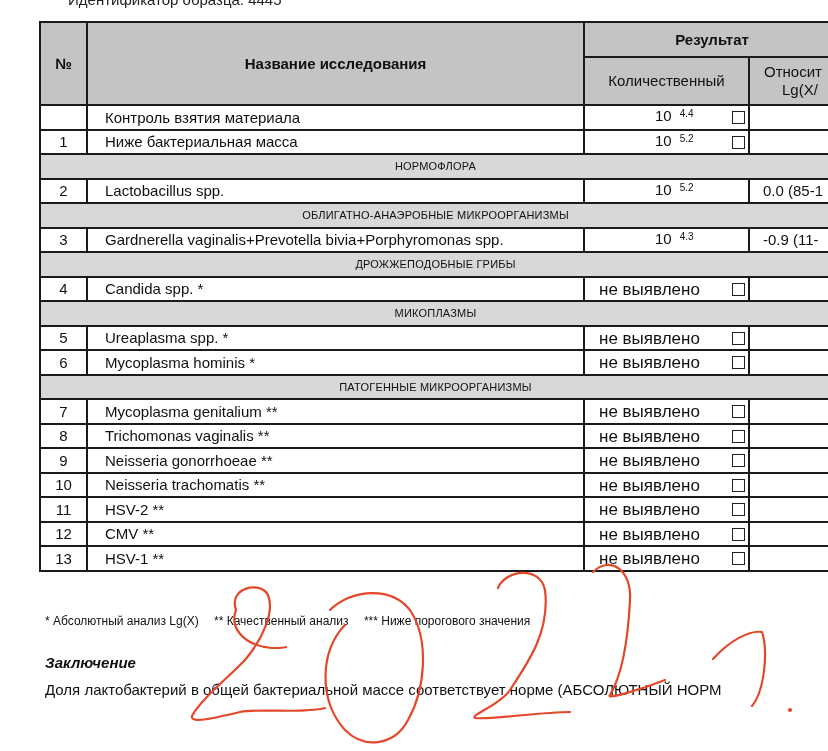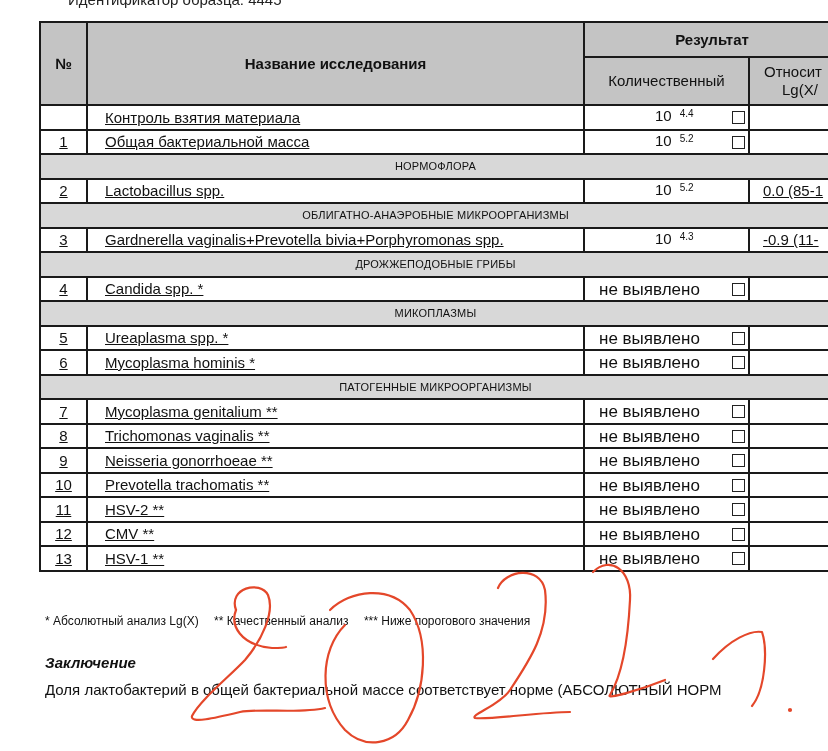--- a/index.html
+++ b/index.html
@@ -6,21 +6,21 @@
   body{width:828px;height:751px;overflow:hidden;background:#ffffff;position:relative;font-family:"Liberation Sans",sans-serif;color:#111;}
   .sample-id{position:absolute;left:68px;top:-9px;font-size:15px;color:#222;white-space:nowrap;}
   table.res{position:absolute;left:39px;top:21px;border-collapse:collapse;table-layout:fixed;width:860px;}
   table.res td, table.res th{border:2px solid #1a1a1a;padding:0;font-size:15px;overflow:hidden;white-space:nowrap;}
   table.res th{background:#c4c4c4;font-weight:bold;}
   .h-top{height:33px;font-size:15px;}
   .h-sub{height:46px;font-weight:normal !important;font-size:15px;line-height:18px;}
   .h-sub-rel{text-align:center;}
   td.num{text-align:center;}
   td.name{padding-left:17px !important;}
-  tr.row td{height:22.5px;text-decoration:underline;}
+  tr.row td{height:22.5px;}
   tr.section td{background:#d8d8d8;height:22.5px;text-align:center;font-size:11px;letter-spacing:0.2px;}
   .qwrap{position:relative;height:22px;}
   .qv{position:absolute;left:70px;top:1px;font-size:15px;}
   .qv sup{font-size:10px;margin-left:8px;position:relative;top:-4px;vertical-align:baseline;}
   .qt{position:absolute;left:14px;top:2px;font-size:17px;}
   .cb{position:absolute;left:147px;top:5px;width:11px;height:11px;border:1.5px solid #222;background:#fff;}
   td.rel{padding-left:13px !important;}
   .footnote{position:absolute;left:45px;top:614px;font-size:12px;white-space:nowrap;}
   .footnote span{margin-right:12px;}
   .concl-title{position:absolute;left:45px;top:654px;font-size:15px;font-weight:bold;font-style:italic;}
@@ -60,21 +60,21 @@
         <td>
           <div class="qwrap">
             <span class="qv"><span>10</span><sup>4.4</sup></span>
             <span class="cb"></span>
           </div>
         </td>
         <td class="rel"></td>
       </tr>
       <tr class="row">
         <td class="num">1</td>
-        <td class="name">Общая бактериальной масса</td>
+        <td class="name">Ниже бактериальная масса</td>
         <td>
           <div class="qwrap">
             <span class="qv"><span>10</span><sup>5.2</sup></span>
             <span class="cb"></span>
           </div>
         </td>
         <td class="rel"></td>
       </tr>
       <tr class="section">
         <td colspan="4" style="text-align: left; padding-left: 0px;">
@@ -182,21 +182,21 @@
         <td>
           <div class="qwrap">
             <span class="qt">не выявлено</span>
             <span class="cb"></span>
           </div>
         </td>
         <td class="rel"></td>
       </tr>
       <tr class="row">
         <td class="num">10</td>
-        <td class="name">Prevotella trachomatis **</td>
+        <td class="name">Neisseria trachomatis **</td>
         <td>
           <div class="qwrap">
             <span class="qt">не выявлено</span>
             <span class="cb"></span>
           </div>
         </td>
         <td class="rel"></td>
       </tr>
       <tr class="row">
         <td class="num">11</td>

